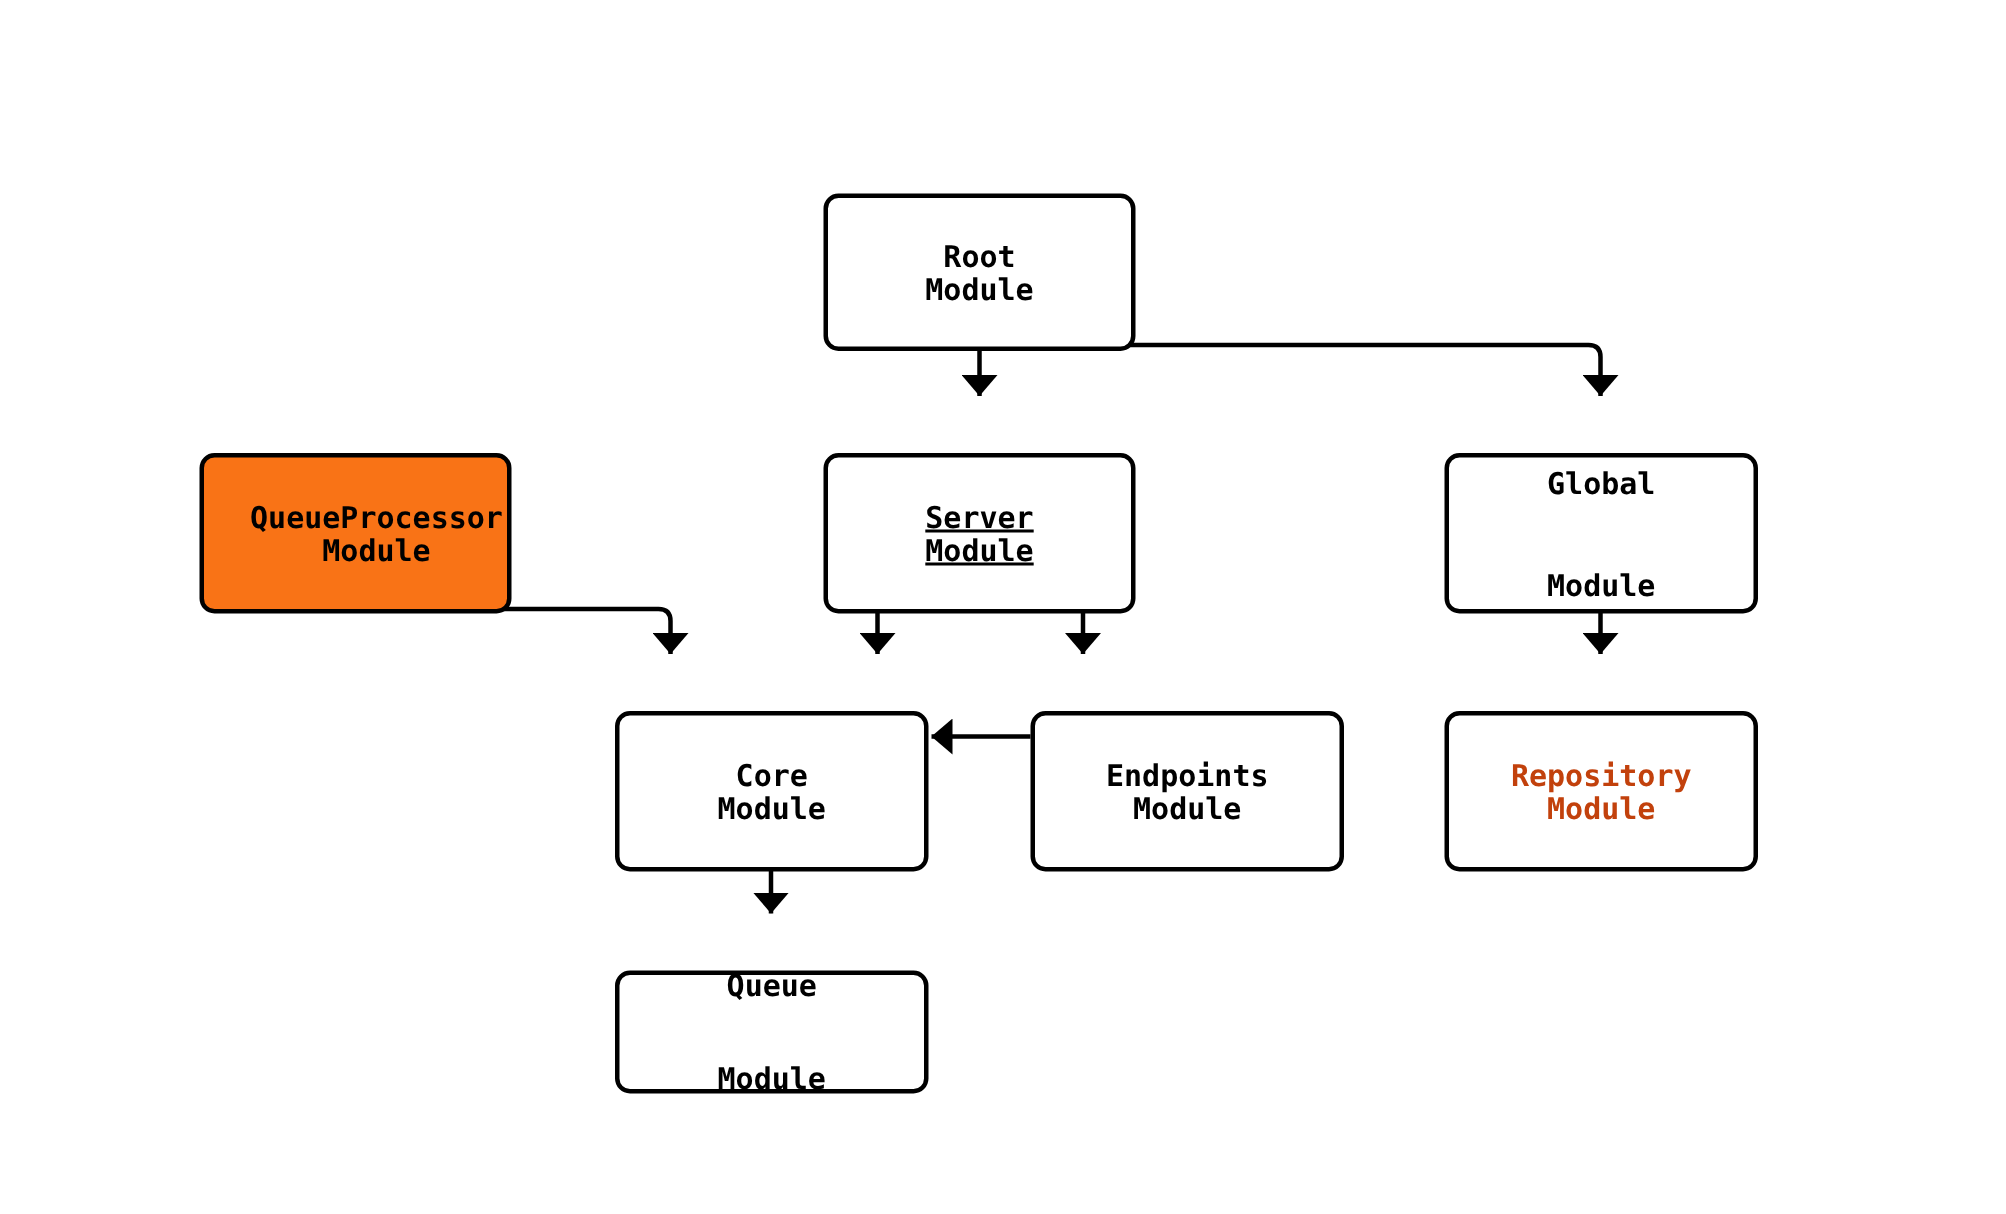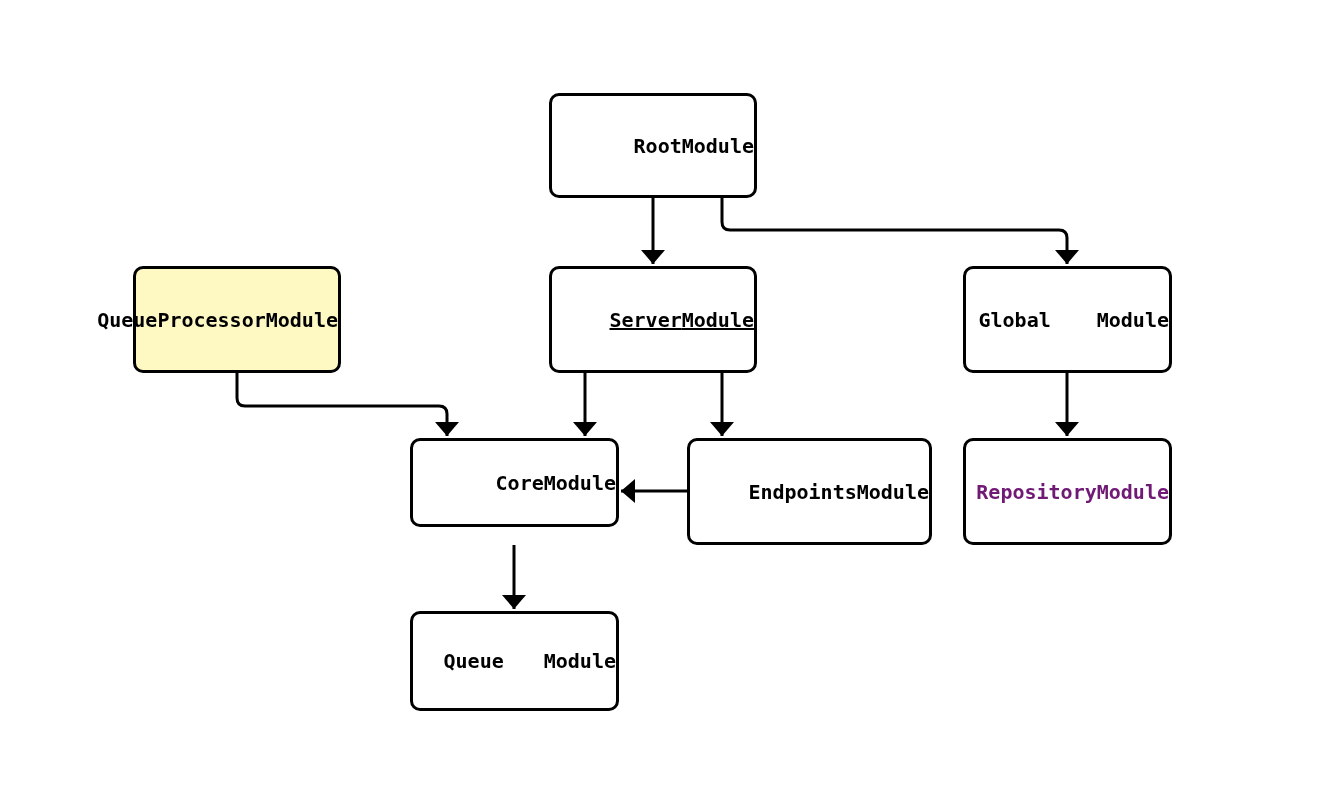--- a/index.html
+++ b/index.html
@@ -22,28 +22,29 @@
     width: 1337px;
     height: 809px;
   }
   .node {
     position: absolute;
     box-sizing: border-box;
     background: #ffffff;
     border: 3px solid #000000;
     border-radius: 10px;
     display: flex;
-    flex-direction: row;
+    flex-direction: column;
     align-items: center;
-    justify-content: flex-end;
+    justify-content: center;
     text-align: center;
     font-weight: bold;
     font-size: 20px;
     line-height: 22px;
     color: #000000;
+    margin-top: 36px;
   }
   .edge-path {
     fill: none;
     stroke: #000000;
     stroke-width: 3px;
   }
 </style>
 </head>
 <body>
 
@@ -61,42 +62,42 @@
       <path d="M722,373 L722,436" class="edge-path" stroke="#000000" stroke-width="3" marker-end="url(#arrowhead)"></path>
       <path d="M687,491 L621,491" class="edge-path" stroke="#000000" stroke-width="3" marker-end="url(#arrowhead)"></path>
       <path d="M1067,373 L1067,436" class="edge-path" stroke="#000000" stroke-width="3" marker-end="url(#arrowhead)"></path>
       <path d="M514,545 L514,609" class="edge-path" stroke="#000000" stroke-width="3" marker-end="url(#arrowhead)"></path>
     </svg>
   <div id="nodes-layer">
       <div class="node" style="left: 549px; top: 93px; width: 208px; height: 105px; background: rgb(255, 255, 255); border-color: rgb(0, 0, 0); color: rgb(0, 0, 0);">
         <div>Root</div>
         <div>Module</div>
       </div>
-      <div class="node" style="left: 133px; top: 266px; width: 208px; height: 107px; background: #fef9c3; border-color: rgb(0, 0, 0); color: rgb(0, 0, 0); padding-left: 28px;">
+      <div class="node" style="left: 133px; top: 266px; width: 208px; height: 107px; background: #f97316; border-color: rgb(0, 0, 0); color: rgb(0, 0, 0); padding-left: 28px;">
         <div>QueueProcessor</div>
         <div>Module</div>
       </div>
       <div class="node" style="left: 549px; top: 266px; width: 208px; height: 107px; background: rgb(255, 255, 255); border-color: rgb(0, 0, 0); color: rgb(0, 0, 0); text-decoration: underline;">
         <div>Server</div>
         <div>Module</div>
       </div>
       <div class="node" style="left: 963px; top: 266px; width: 209px; height: 107px; background: rgb(255, 255, 255); border-color: rgb(0, 0, 0); color: rgb(0, 0, 0); gap: 46px;">
         <div>Global</div>
         <div>Module</div>
       </div>
-      <div class="node" style="left: 410px; top: 438px; width: 209px; height: 89px; background: rgb(255, 255, 255); border-color: rgb(0, 0, 0); color: rgb(0, 0, 0);">
+      <div class="node" style="left: 410px; top: 438px; width: 209px; height: 107px; background: rgb(255, 255, 255); border-color: rgb(0, 0, 0); color: rgb(0, 0, 0);">
         <div>Core</div>
         <div>Module</div>
       </div>
-      <div class="node" style="left: 687px; top: 438px; width: 245px; height: 107px; background: rgb(255, 255, 255); border-color: rgb(0, 0, 0); color: rgb(0, 0, 0);">
+      <div class="node" style="left: 687px; top: 438px; width: 209px; height: 107px; background: rgb(255, 255, 255); border-color: rgb(0, 0, 0); color: rgb(0, 0, 0);">
         <div>Endpoints</div>
         <div>Module</div>
       </div>
-      <div class="node" style="left: 963px; top: 438px; width: 209px; height: 107px; background: rgb(255, 255, 255); border-color: rgb(0, 0, 0); color: #701a75;">
+      <div class="node" style="left: 963px; top: 438px; width: 209px; height: 107px; background: rgb(255, 255, 255); border-color: rgb(0, 0, 0); color: #c2410c;">
         <div>Repository</div>
         <div>Module</div>
       </div>
-      <div class="node" style="left: 410px; top: 611px; width: 209px; height: 100px; background: rgb(255, 255, 255); border-color: rgb(0, 0, 0); color: rgb(0, 0, 0); gap: 40px;">
+      <div class="node" style="left: 410px; top: 611px; width: 209px; height: 82px; background: rgb(255, 255, 255); border-color: rgb(0, 0, 0); color: rgb(0, 0, 0); gap: 40px;">
         <div>Queue</div>
         <div>Module</div>
       </div>
     </div>
 </div>
 
 </body></html>

